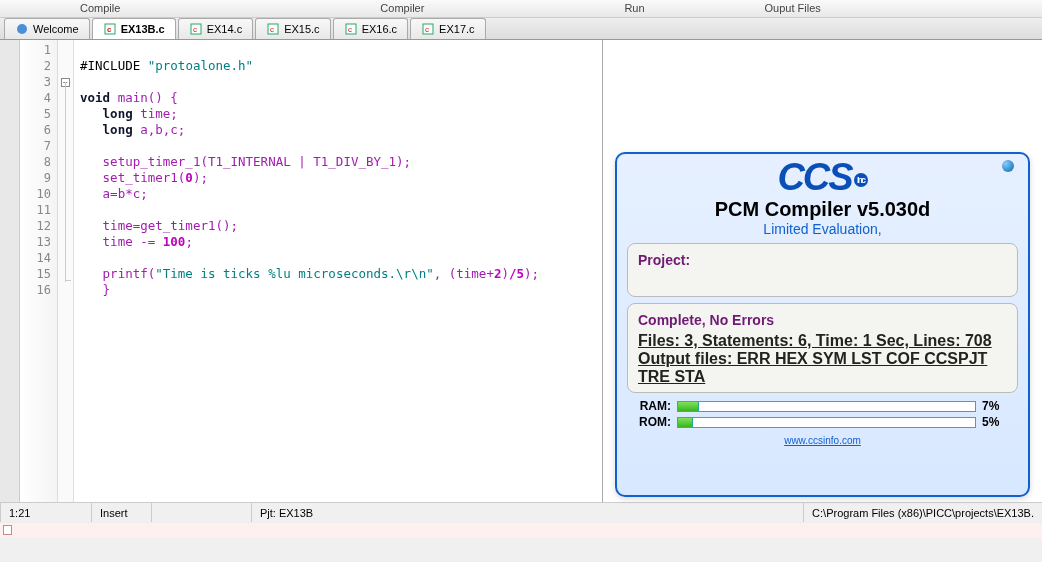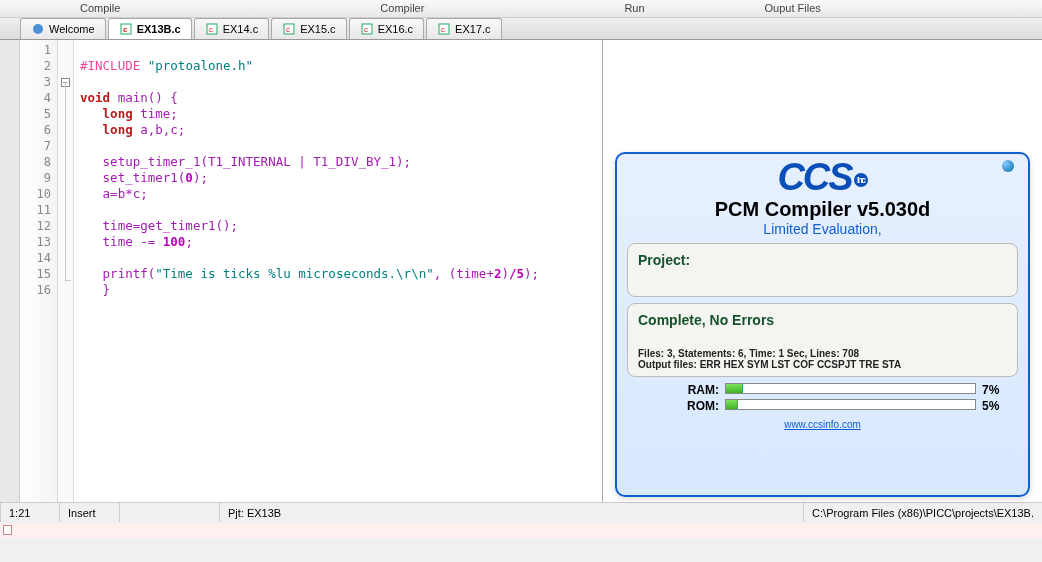--- a/index.html
+++ b/index.html
@@ -2,67 +2,67 @@
 <html><head>
   <meta charset="utf-8">
   <style>
     * { margin: 0; padding: 0; box-sizing: border-box; }
     body { font-family: -apple-system, "Segoe UI", Tahoma, sans-serif; font-size: 12px; background: #f0f0f0; overflow: hidden; }
     
     .top-menu { display: flex; height: 18px; background: linear-gradient(#fafafa, #e8e8e8); border-bottom: 1px solid #ccc; }
     .top-menu-spacer-a { width: 60px; }
     .top-menu-item { padding: 2px 20px; color: #444; font-size: 11px; cursor: pointer; }
     
-    .tabs-row { display: flex; height: 22px; background: linear-gradient(#eee, #ddd); border-bottom: 1px solid #999; padding-left: 20px; align-items: flex-end; }
+    .tabs-row { display: flex; height: 22px; background: linear-gradient(#eee, #ddd); border-bottom: 1px solid #999; padding-left: 4px; align-items: flex-end; }
     .tab { display: flex; align-items: center; gap: 4px; padding: 3px 10px; background: linear-gradient(#f8f8f8, #e8e8e8); border: 1px solid #aaa; border-bottom: none; border-radius: 3px 3px 0 0; margin-right: 2px; font-size: 11px; cursor: pointer; }
     .tab.active { background: #fff; font-weight: bold; }
     .tab-icon { width: 14px; height: 14px; display: inline-flex; align-items: center; justify-content: center; }
     
     .main-area { display: flex; height: 462px; }
     .left-rail { width: 20px; background: #e8e8e8; border-right: 1px solid #ccc; }
     .gutter { width: 38px; background: linear-gradient(to right, #fff, #f4f4f4); border-right: 1px solid #ddd; text-align: right; padding-right: 6px; color: #888; font-family: Consolas, monospace; font-size: 12px; line-height: 16px; padding-top: 2px; }
     .fold-gutter { width: 16px; background: #fafafa; border-right: 1px solid #ddd; font-family: Consolas, monospace; font-size: 10px; line-height: 16px; padding-top: 2px; text-align: center; color: #888; position: relative; }
     .fold-box { display: inline-block; width: 9px; height: 9px; border: 1px solid #888; text-align: center; line-height: 7px; font-size: 8px; color: #555; background: #fff; }
     .fold-line { position: absolute; left: 7px; top: 42px; width: 1px; height: 200px; background: #ccc; }
     .fold-end { position: absolute; left: 7px; top: 240px; width: 6px; height: 1px; background: #ccc; }
     
     .code-area { flex: 1; background: #fff; font-family: Consolas, monospace; font-size: 12.5px; line-height: 16px; padding-top: 2px; padding-left: 6px; white-space: pre; overflow: hidden; position: relative; }
     .code-split { position: absolute; right: 0; top: 0; bottom: 0; width: 440px; border-left: 1px solid #aaa; background: #fff; }
-    .c-pre  { color: #ec4899; }
-    .c-kw   { color: #b91c1c; font-weight: bold; }
+    .c-pre  { color: #000000; }
+    .c-kw   { color: #0f172a; font-weight: bold; }
     .c-str  { color: #008080; }
     .c-num  { color: #c000c0; font-weight: bold; }
     .c-id   { color: #a21caf; }
     .c-div  { color: #c000c0; font-weight: bold; }
     
     .status-bar { display: flex; height: 20px; background: #f0f0f0; border-top: 1px solid #ccc; font-size: 11px; align-items: center; }
     .status-cell { padding: 2px 8px; border-right: 1px solid #ccc; height: 100%; display: flex; align-items: center; }
-    .status-cell.pos { width: 60px; border-left: 1px solid #ccc;}
+    .status-cell.pos { width: 92px; border-left: 1px solid #ccc;}
     .status-cell.ins { width: 60px; }
     .status-cell.spacer { width: 100px; }
     .status-cell.pjt { flex: 1; }
     .status-cell.path { border-right: none; }
     
     .extra-bar { height: 16px; background: #fff0f0; border-top: 1px solid #eee; }
     .extra-bar .sq { width: 9px; height: 10px; border: 1px solid #c88; background: #fff; margin: 2px 0 0 3px; }
     
     
     .popup { position: absolute; left: 615px; top: 152px; width: 415px; height: 345px; border: 2px solid #1060d0; border-radius: 10px; background: linear-gradient(#e6f0ff, #d8e8ff); box-shadow: 0 2px 6px rgba(0,0,0,0.15); padding: 6px 10px 4px; }
     .popup-top { text-align: center; position: relative; }
     .popup-logo { font-family: "Arial Black", Impact, sans-serif; font-size: 38px; font-style: italic; font-weight: 900; color: #0a4fb8; letter-spacing: -2px; line-height: 0.9; }
     .popup-logo .inc { font-size: 9px; font-style: normal; vertical-align: middle; background:#0a4fb8; color:#fff; border-radius: 50%; width:14px; height:14px; display:inline-flex; align-items:center; justify-content:center; margin-left:2px;}
     .popup-pin { position: absolute; right: 4px; top: 0; width: 12px; height: 12px; border-radius: 50%; background: radial-gradient(circle at 30% 30%, #8cf, #06a); cursor: pointer;}
     .popup-title { font-family: "Arial Black", Impact, sans-serif; font-weight: 900; font-size: 20px; color: #000; margin-top: 4px;}
     .popup-sub { color: #1060d0; font-size: 14px; margin-top: 0; }
     .panel { background: #f4f4f0; border: 1px solid #bbb; border-radius: 8px; margin-top: 6px; padding: 8px 10px; }
-    .panel-title { font-weight: bold; font-size: 14px; color: #14532d; }
-    .panel-body { font-size: 10px; color: #222; margin-top: 20px; }
+    .panel-title { font-weight: bold; font-size: 14px; color: #701a75; }
+    .panel-body { font-size: 16px; color: #222; margin-top: 4px; text-decoration: underline; }
     .panel.small { padding: 8px 10px 6px; }
     .meters { margin-top: 6px; padding: 0 6px;}
-    .meter-row { display: flex; align-items: flex-start; gap: 6px; font-size: 12px; font-weight: bold; margin-top: 2px; margin-left: 48px;}
+    .meter-row { display: flex; align-items: center; gap: 6px; font-size: 12px; font-weight: bold; margin-top: 2px;}
     .meter-label { width: 38px; text-align: right; }
     .meter-bar { flex: 1; height: 11px; border: 1px solid #888; background: #fff; position: relative; }
     .meter-fill { position: absolute; left: 0; top: 0; bottom: 0; background: linear-gradient(#7de35a, #3bb41f); border-right: 1px solid #2a8; }
     .meter-val { width: 30px; }
     .popup-link { text-align: center; margin-top: 4px; }
     .popup-link a { color: #1060d0; text-decoration: underline; font-size: 10px; cursor: pointer;}
   </style>
 </head>
 <body>
 

